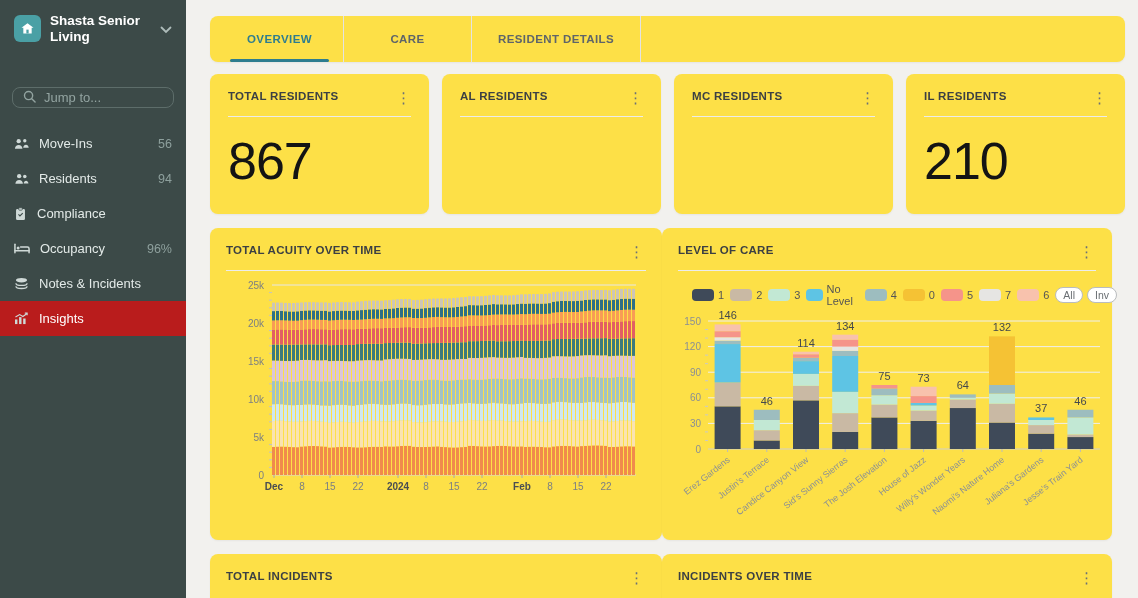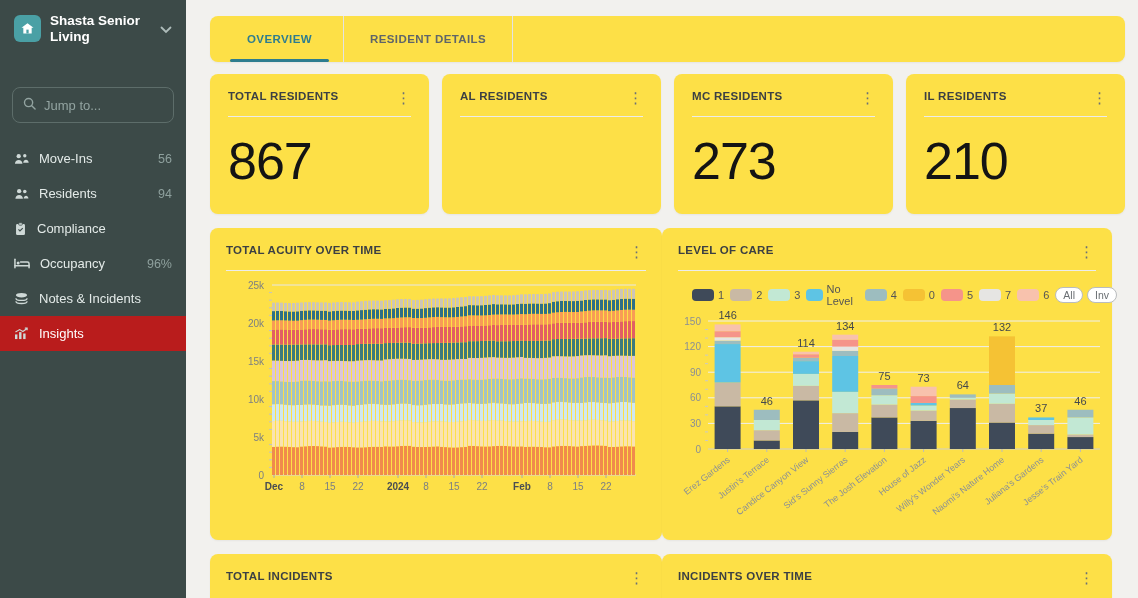--- a/index.html
+++ b/index.html
@@ -8,21 +8,21 @@
   .app { display:flex; width:1138px; height:598px;border-radius:15px; }
 
   
   .sidebar { width:186px; min-width:186px; background:#3c4a48; color:#e3eae8;
     display:flex; flex-direction:column; }
   .org { display:flex; align-items:center; gap:9px; padding:13px 14px; cursor:pointer; }
   .logo { width:27px; height:27px; border-radius:6px; background:#4aa0a5;
     display:flex; align-items:center; justify-content:center; flex:none; }
   .org-name { font-size:13.5px; font-weight:bold; color:#fff; flex:1; line-height:1.15; }
   .chev { color:#aebcba; }
-  .search { margin:30px 12px 18px 12px; height:36px; border:1px solid #5d6d6a;
+  .search { margin:30px 12px 18px 12px; height:21px; border:1px solid #5d6d6a;
     border-radius:8px; display:flex; align-items:center; gap:8px; padding:0 10px;
     color:#93a4a1; font-size:13px; background:#39464
 4; cursor:text; }
   .menu { display:flex; flex-direction:column; }
   .mi { display:flex; align-items:center; gap:10px; padding:10px 14px; font-size:13px;
     color:#e3eae8; cursor:pointer; }
   .mi .v { margin-left:auto; color:#8fa0a1; color:#8ea09d; font-size:12.5px; }
   .mi.active { background:#b91c1c; color:#ffffff; }
   .mi svg { flex:none; }
 
@@ -157,40 +157,40 @@
           </span>
           <span>Insights</span>
         </div>
       </nav>
   </aside>
 
   <div class="main">
 
     <div class="card tabbar" id="tabbar">
         <div class="tab active">OVERVIEW</div>
+        <div class="tab">CARE</div>
         <div class="tab">RESIDENT DETAILS</div>
       </div>
 
     <div class="stats" id="stats">
         <section class="card stat">
           <div class="c-title">TOTAL RESIDENTS</div>
           <span class="kebab">⋮</span>
           <div class="hr"></div>
           <div class="big">867</div>
         </section>
         <section class="card stat">
           <div class="c-title">AL RESIDENTS</div>
           <span class="kebab">⋮</span>
           <div class="hr"></div>
         </section>
         <section class="card stat">
           <div class="c-title">MC RESIDENTS</div>
           <span class="kebab">⋮</span>
           <div class="hr"></div>
-          <div class="big">273</div>
         </section>
         <section class="card stat">
           <div class="c-title">IL RESIDENTS</div>
           <span class="kebab">⋮</span>
           <div class="hr"></div>
           <div class="big">210</div>
         </section>
       </div>
 
     <div class="charts">

